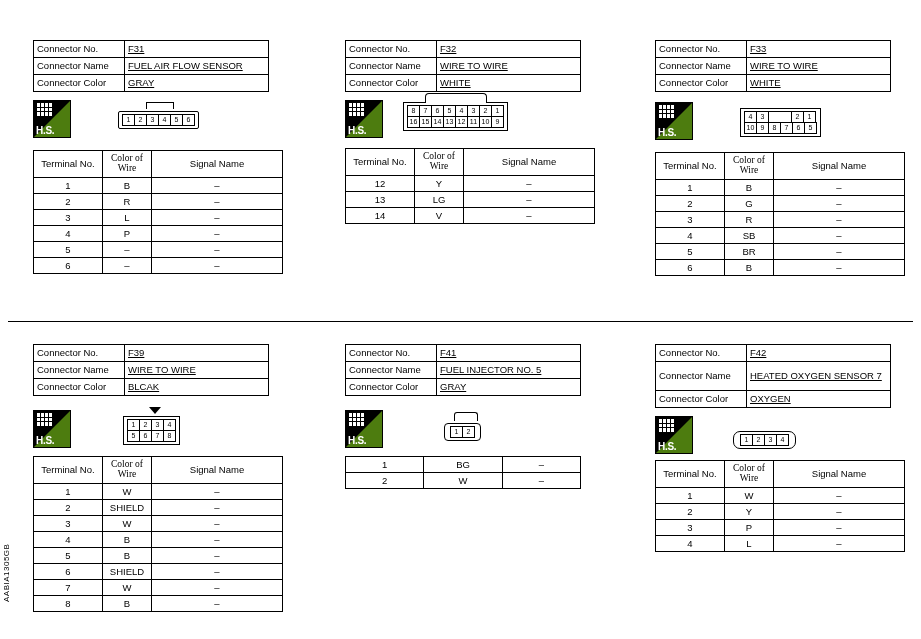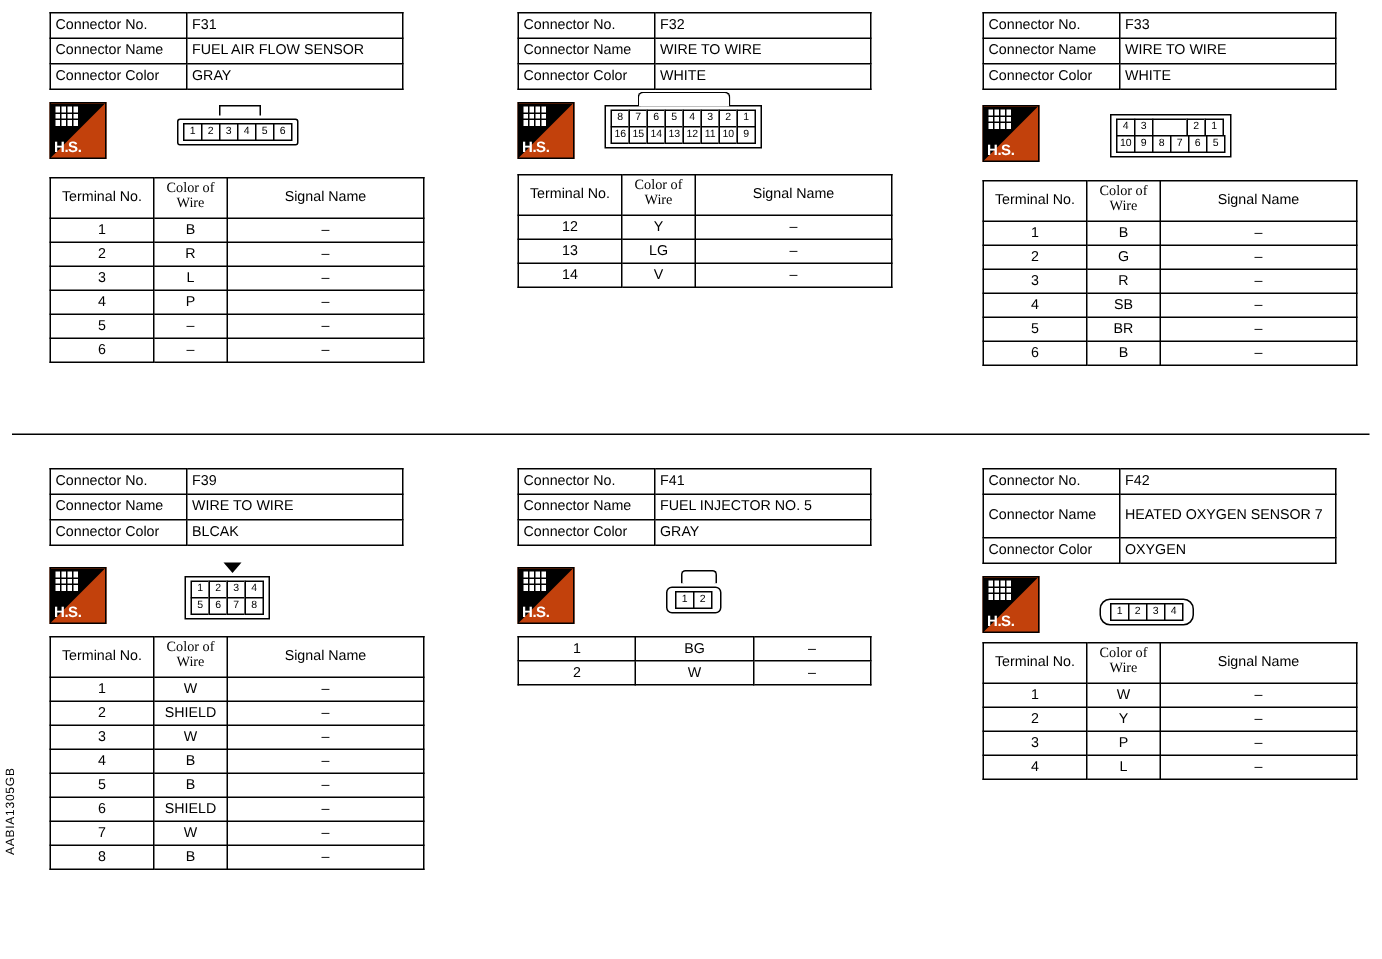--- a/index.html
+++ b/index.html
@@ -12,20 +12,21 @@
     height: 639px;
     font-family: "Liberation Sans", sans-serif;
     color: #000000;
     position: relative;
     overflow: hidden;
   }
   .page {
     position: relative;
     width: 921px;
     height: 511px;
+    margin-top: 32px;
   }
   .divider {
     position: absolute;
     left: 8px;
     right: 8px;
     top: 289px;
     height: 1px;
     background: #000000;
   }
   .sidecode {
@@ -53,28 +54,29 @@
     height: 14px;
     vertical-align: middle;
     line-height: 1.1;
   }
   table.info td.lbl {
     width: 84px;
     white-space: nowrap;
   }
   table.info td.val {
     white-space: normal;
+    text-decoration: underline;
   }
   
   .hs {
     position: relative;
     width: 36px;
     height: 36px;
     border: 1px solid #000000;
-    background: #c2410c;
+    background: #4d7c0f;
     overflow: hidden;
   }
   .hs .tri {
     position: absolute;
     left: 0; top: 0;
     width: 0; height: 0;
     border-left: 36px solid #000000;
     border-bottom: 36px solid transparent;
   }
   .hs .grid {

